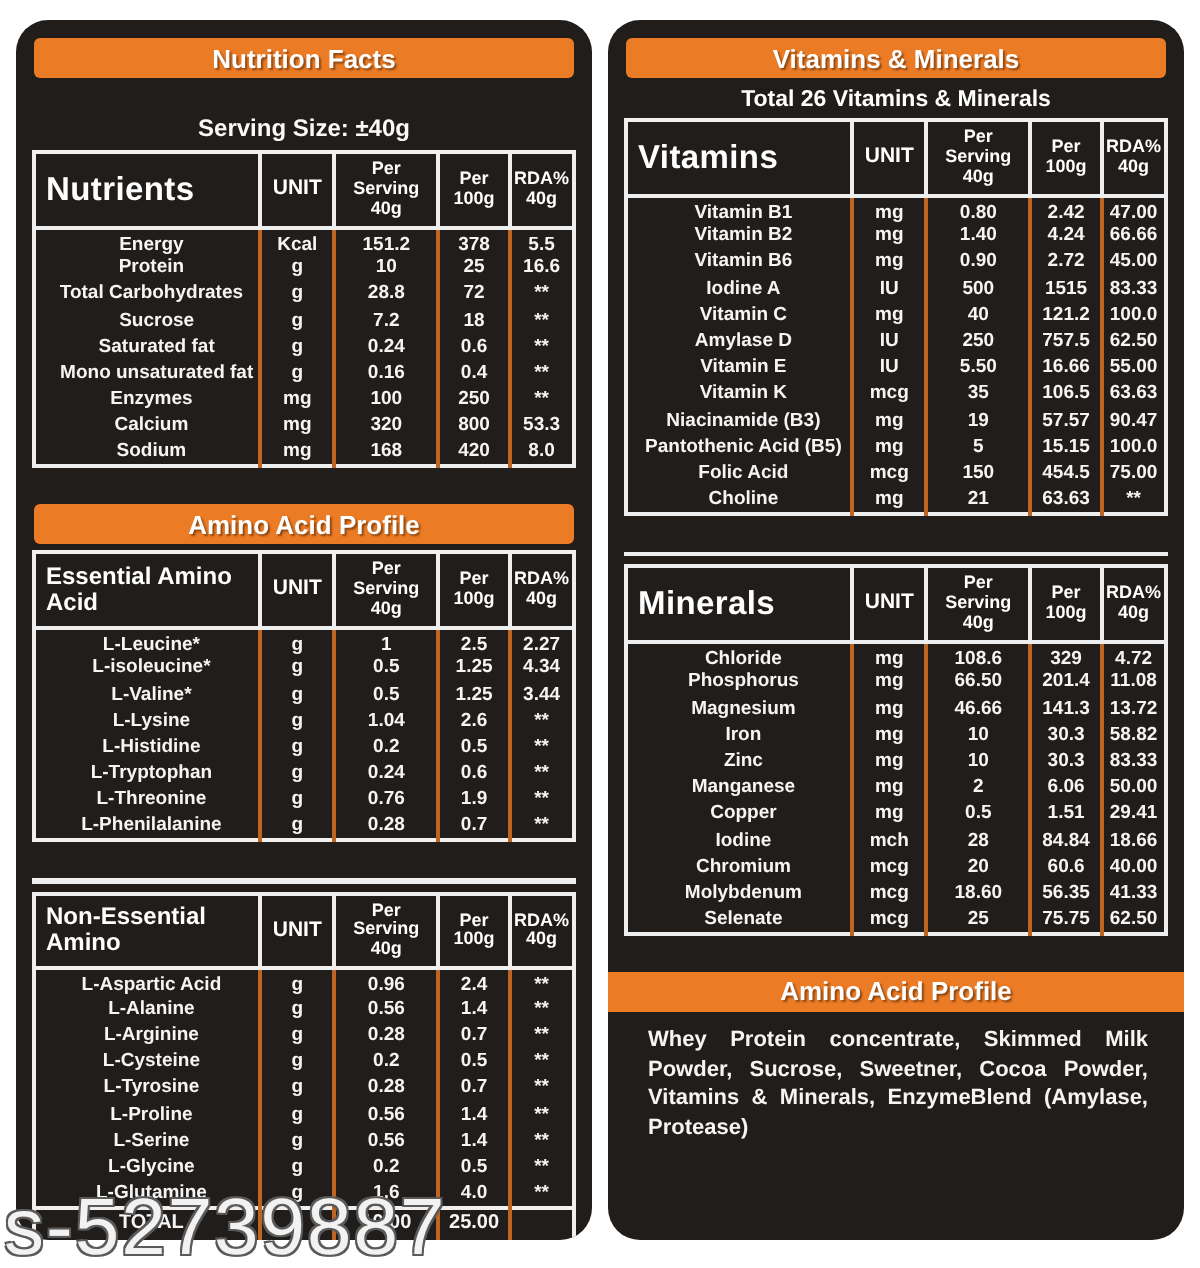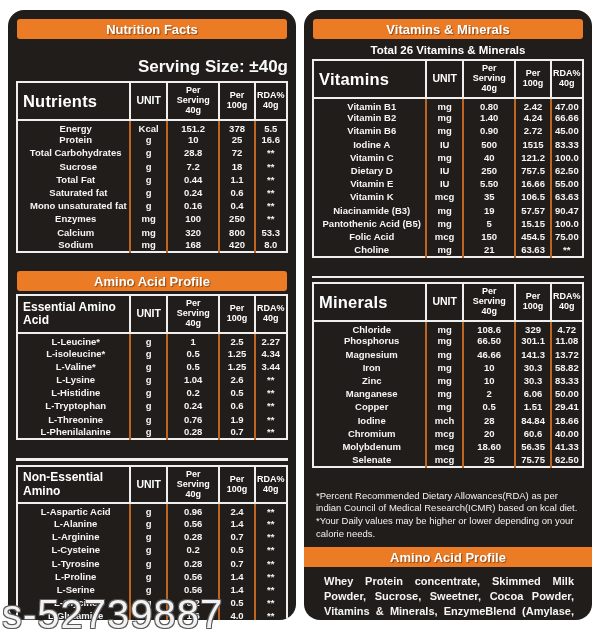--- a/index.html
+++ b/index.html
@@ -23,21 +23,21 @@
   col.c-name { width:42%; } col.c-unit { width:13.5%; } col.c-serv { width:19.5%; } col.c-100 { width:13%; } col.c-rda { width:12%; }
   td { border-left:2px solid #bf6522; font-size:9.5px; font-weight:bold; color:#f5f5f5; text-align:center;
        height:13.2px; line-height:1.05; padding:0 2px; vertical-align:middle; white-space:pre-line; }
   td:first-child { border-left:none; text-align:center; padding-left:6px; }
   tbody tr:first-child td { padding-top:3px; }
   tr.total-row td { border-top:2px solid #bf6522; height:17px; font-size:10px; }
   tr.total-row.t0 td { border-top:2px solid #efefef; }
   tr.total-row.t1 td:first-child { font-size:7px; line-height:1.25; padding-top:2px; padding-bottom:2px; }
 
   .sep { border:none; height:2.5px; background:#efefef; margin:4px 0 4px 0; }
-  .serving { text-align:right; font-weight:bold; font-size:17px; padding:2px 0 4px 0;margin-top:16px; }
+  .serving { text-align:center; font-weight:bold; font-size:12px; padding:2px 0 4px 0;margin-top:16px; }
 
   .footnotes { font-size:9.5px; line-height:1.3; padding:4px 2px 2px 4px; color:#f3f3f3; }
   .footnotes div { margin-bottom:1px; }
   .ingredients { font-size:11px; font-weight:bold; text-align:justify; line-height:1.35; padding:3px 10px 4px 12px; color:#f5f5f5; }
 
   .watermark { position:absolute; left:2px; top:592px; font-size:40px; color:#f2f2f2; letter-spacing:1px; z-index:5;
                text-shadow:-1px -1px 0 #5a5a5a, 1px -1px 0 #5a5a5a, -1px 1px 0 #5a5a5a, 1px 1px 0 #5a5a5a; }
 </style>
 </head>
 <body>
@@ -93,27 +93,20 @@
               <td>**</td>
             </tr>
             <tr>
               <td>&nbsp;&nbsp;Sucrose</td>
               <td>g</td>
               <td>7.2</td>
               <td>18</td>
               <td>**</td>
             </tr>
             <tr>
-              <td>Total Fat</td>
-              <td>g</td>
-              <td>0.44</td>
-              <td>1.1</td>
-              <td>**</td>
-            </tr>
-            <tr>
               <td>&nbsp;&nbsp;Saturated fat</td>
               <td>g</td>
               <td>0.24</td>
               <td>0.6</td>
               <td>**</td>
             </tr>
             <tr>
               <td>&nbsp;&nbsp;Mono unsaturated fat</td>
               <td>g</td>
               <td>0.16</td>
@@ -385,21 +378,21 @@
               <td>83.33</td>
             </tr>
             <tr>
               <td>Vitamin C</td>
               <td>mg</td>
               <td>40</td>
               <td>121.2</td>
               <td>100.0</td>
             </tr>
             <tr>
-              <td>Dietary D</td>
+              <td>Amylase D</td>
               <td>IU</td>
               <td>250</td>
               <td>757.5</td>
               <td>62.50</td>
             </tr>
             <tr>
               <td>Vitamin E</td>
               <td>IU</td>
               <td>5.50</td>
               <td>16.66</td>
@@ -470,21 +463,21 @@
               <td>Chloride</td>
               <td>mg</td>
               <td>108.6</td>
               <td>329</td>
               <td>4.72</td>
             </tr>
             <tr>
               <td>Phosphorus</td>
               <td>mg</td>
               <td>66.50</td>
-              <td>301.1</td>
+              <td>201.4</td>
               <td>11.08</td>
             </tr>
             <tr>
               <td>Magnesium</td>
               <td>mg</td>
               <td>46.66</td>
               <td>141.3</td>
               <td>13.72</td>
             </tr>
             <tr>
@@ -539,24 +532,20 @@
             <tr>
               <td>Selenate</td>
               <td>mcg</td>
               <td>25</td>
               <td>75.75</td>
               <td>62.50</td>
             </tr>
           </tbody>
         </table>
 
-      <div class="footnotes">
-        <div>*Percent Recommended Dietary Allowances(RDA) as per indian Council of Medical Research(ICMR) based on kcal diet.</div>
-        <div>*Your Daily values may be higher or lower depending on your calorie needs.</div>
-      </div>
 
       <div class="banner bleed">Amino Acid Profile</div>
 
       <div class="ingredients">Whey Protein concentrate, Skimmed Milk Powder, Sucrose, Sweetner, Cocoa Powder, Vitamins &amp; Minerals, EnzymeBlend (Amylase, Protease)</div>
 
     </div>
 
   </div>
 
   <div class="watermark">s-52739887</div>

